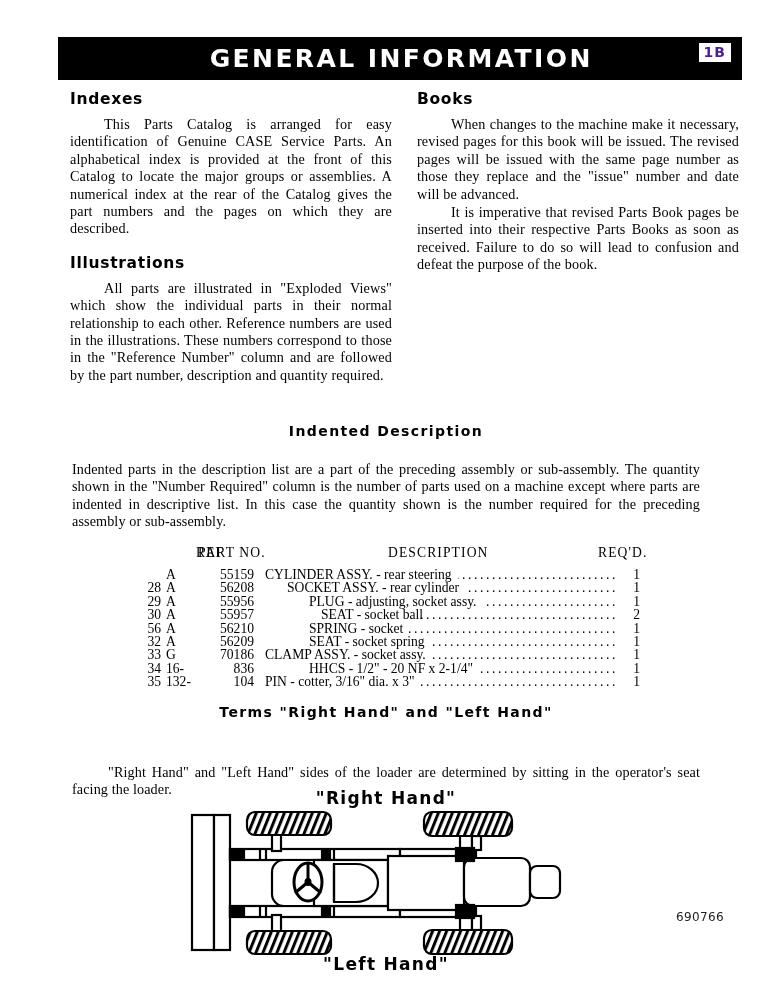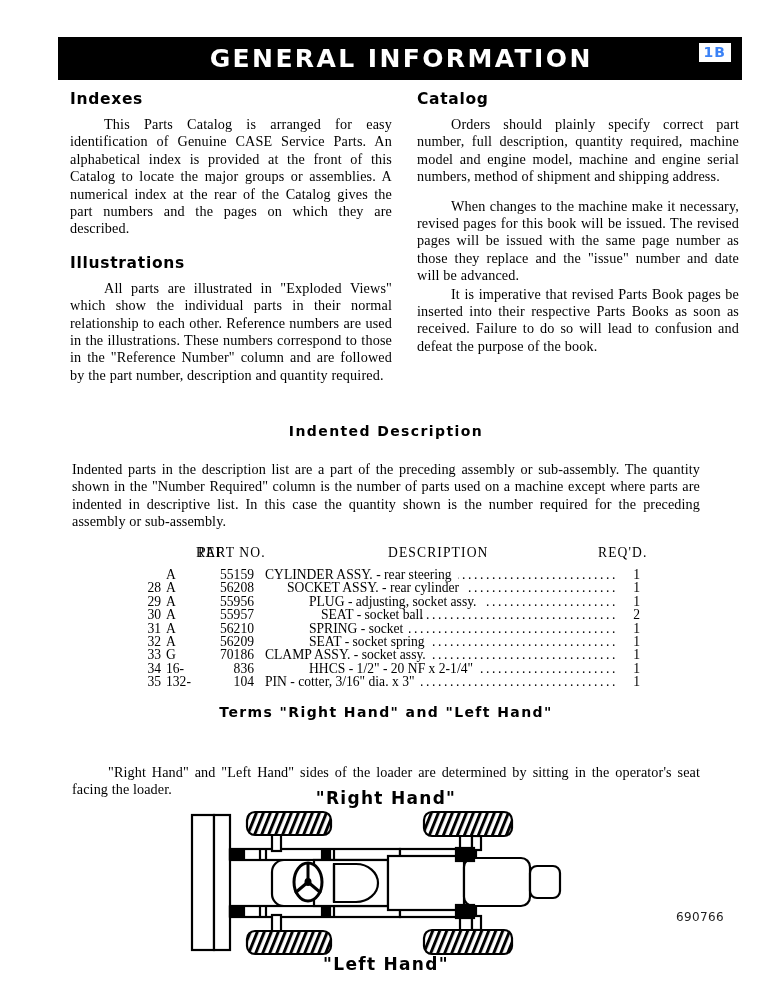--- a/index.html
+++ b/index.html
@@ -44,21 +44,21 @@
     font-weight: bold;
     font-size: 25px;
     letter-spacing: 2.4px;
     text-indent: 2.4px;
   }
   .page-badge {
     position: absolute;
     right: 10px;
     top: 5px;
     background: #ffffff;
-    color: #3b82f6;
+    color: #4c1d95;
     font-family: "DejaVu Sans", sans-serif;
     font-weight: bold;
     font-size: 14px;
     line-height: 16px;
     padding: 1px 5px 2px 5px;
     letter-spacing: 1px;
     border: 1px solid #000;
   }
 
   
@@ -224,22 +224,21 @@
   </div>
 
   <div class="col col-left">
     <h2 class="sec-head">Indexes</h2>
     <p class="body last">This Parts Catalog is arranged for easy identification of Genuine CASE Service Parts. An alphabetical index is provided at the front of this Catalog to locate the major groups or assemblies. A numerical index at the rear of the Catalog gives the part numbers and the pages on which they are described.</p>
     <h2 class="sec-head spaced">Illustrations</h2>
     <p class="body">All parts are illustrated in "Exploded Views" which show the individual parts in their normal relationship to each other. Reference numbers are used in the illustrations. These numbers correspond to those in the "Reference Number" column and are followed by the part number, description and quantity required.</p>
   </div>
 
   <div class="col col-right">
-    <h2 class="sec-head">Catalog</h2>
-    <p class="body last">Orders should plainly specify correct part number, full description, quantity required, machine model and engine model, machine and engine serial numbers, method of shipment and shipping address.</p>
+    <h2 class="sec-head">Books</h2>
     <p class="body">When changes to the machine make it necessary, revised pages for this book will be issued. The revised pages will be issued with the same page number as those they replace and the "issue" number and date will be advanced.</p>
     <p class="body">It is imperative that revised Parts Book pages be inserted into their respective Parts Books as soon as received. Failure to do so will lead to confusion and defeat the purpose of the book.</p>
   </div>
 
   <div class="center-head" id="indented-head">Indented Description</div>
   <div class="full-text" id="indented-body">Indented parts in the description list are a part of the preceding assembly or sub-assembly. The quantity shown in the "Number Required" column is the number of parts used on a machine except where parts are indented in descriptive list. In this case the quantity shown is the number required for the preceding assembly or sub-assembly.</div>
 
   <div class="parts-table">
     <div class="pt-head">
       <span class="h-ref">REF</span>
@@ -274,21 +273,21 @@
         </div>
         <div class="pt-row">
           <span class="c-ref">30</span>
           <span class="c-grp">A</span>
           <span class="c-num">55957</span>
           <span class="c-desc" style="left: 174px; margin-left: 12px;">SEAT - socket ball</span>
           <span class="c-dots" style="width: 201px;">........................................</span>
           <span class="c-qty">2</span>
         </div>
         <div class="pt-row">
-          <span class="c-ref">31</span>
+          <span class="c-ref">56</span>
           <span class="c-grp">A</span>
           <span class="c-num">56210</span>
           <span class="c-desc" style="left: 174px; font-family: Liberation Serif, serif;">SPRING - socket</span>
           <span class="c-dots" style="width: 209px;">........................................</span>
           <span class="c-qty">1</span>
         </div>
         <div class="pt-row">
           <span class="c-ref">32</span>
           <span class="c-grp">A</span>
           <span class="c-num">56209</span>

